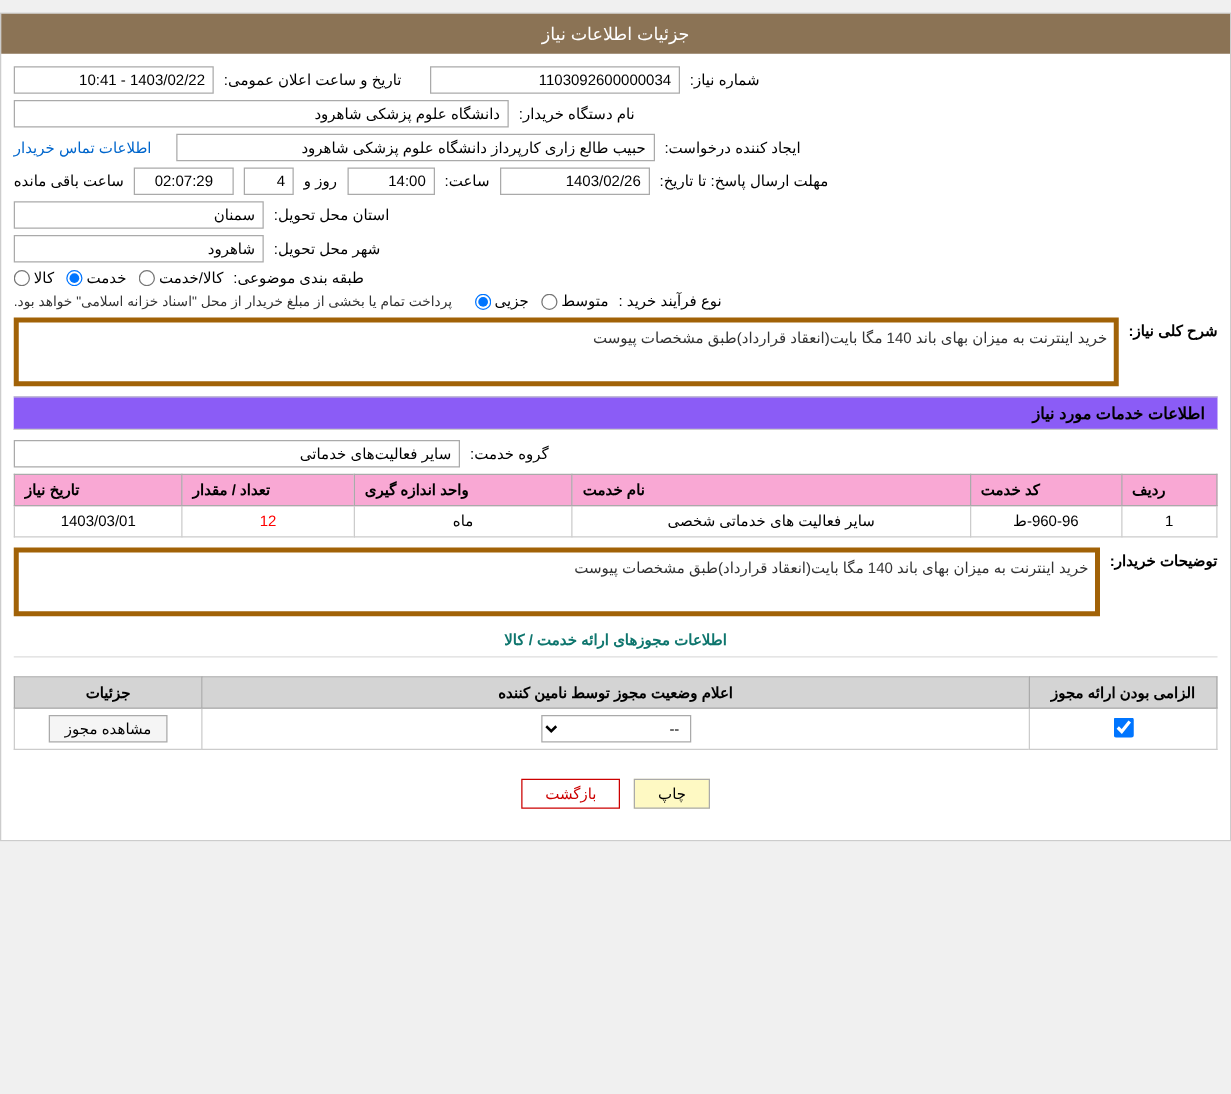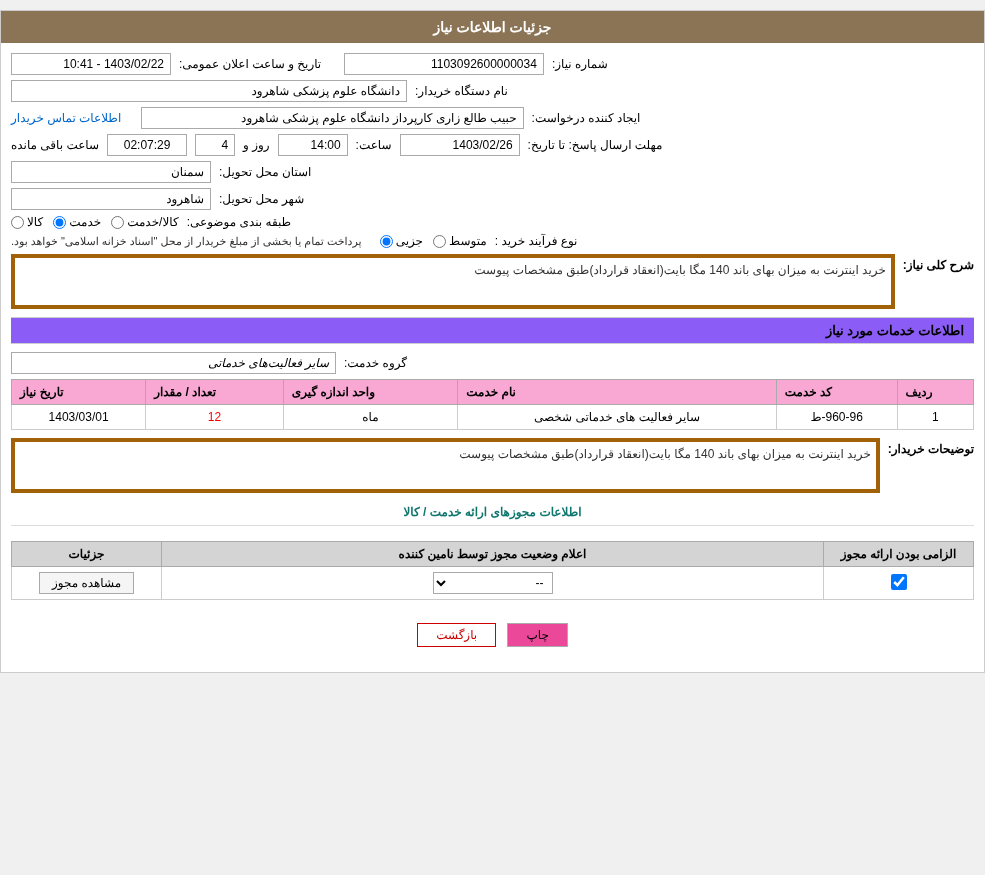--- a/index.html
+++ b/index.html
@@ -14,21 +14,21 @@
       margin: 10px auto;
       background: #fff;
       border: 1px solid #ccc;
     }
     .page-header {
       background: #8B7355;
       color: #fff;
       text-align: center;
       padding: 8px 10px;
       font-size: 14px;
-      font-weight: bold;
+      font-weight: normal;
     }
     .content {
       padding: 10px;
     }
     .input-box {
       border: 1px solid #aaa;
       background: #fff;
       padding: 3px 6px;
       display: inline-block;
       min-height: 22px;
@@ -124,21 +124,21 @@
     }
     .btn-view {
       border: 1px solid #aaa;
       background: #f5f5f5;
       padding: 3px 12px;
       cursor: pointer;
       font-size: 12px;
     }
     .btn-primary {
       border: 1px solid #aaa;
-      background: #ec4899;
+      background: #fef9c3;
       padding: 4px 18px;
       cursor: pointer;
       font-size: 12px;
       margin: 0 4px;
     }
     .btn-back {
       border: 1px solid #cc0000;
       background: #fff;
       color: #cc0000;
       padding: 4px 18px;
@@ -268,21 +268,21 @@
 
     <div class="description-wrapper">
       <span class="description-label">شرح کلی نیاز:</span>
       <div class="description-content">خرید اینترنت به میزان بهای باند 140 مگا بایت(انعقاد قرارداد)طبق مشخصات پیوست</div>
     </div>
 
     <div class="section-title">اطلاعات خدمات مورد نیاز</div>
 
     <div class="grid-row">
       <span class="label">گروه خدمت:</span>
-      <div class="input-box" style="width:325px;font-style:italic;">سایر فعالیت‌های خدماتی</div>
+      <div class="input-box" style="width:357px;">سایر فعالیت‌های خدماتی</div>
     </div>
 
     <table class="services-table">
       <thead>
         <tr>
           <th>ردیف</th>
           <th>کد خدمت</th>
           <th>نام خدمت</th>
           <th>واحد اندازه گیری</th>
           <th>تعداد / مقدار</th>

